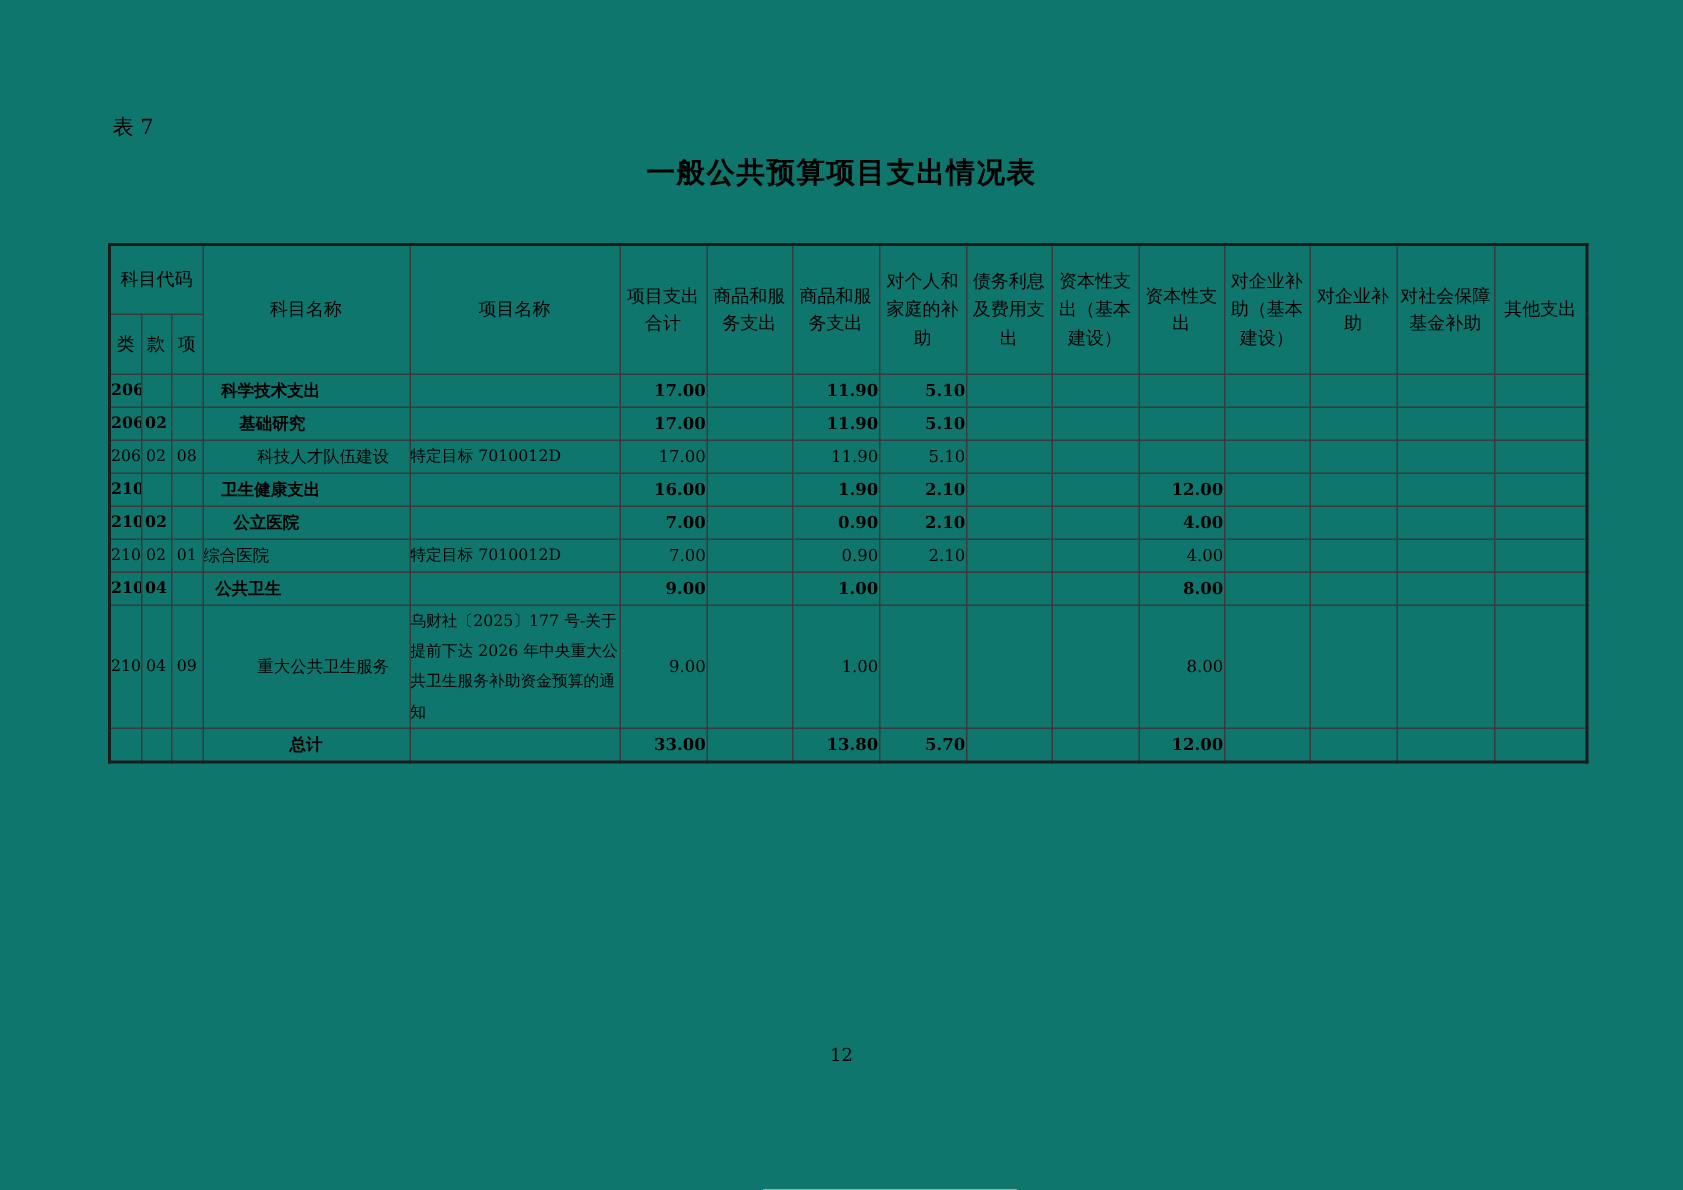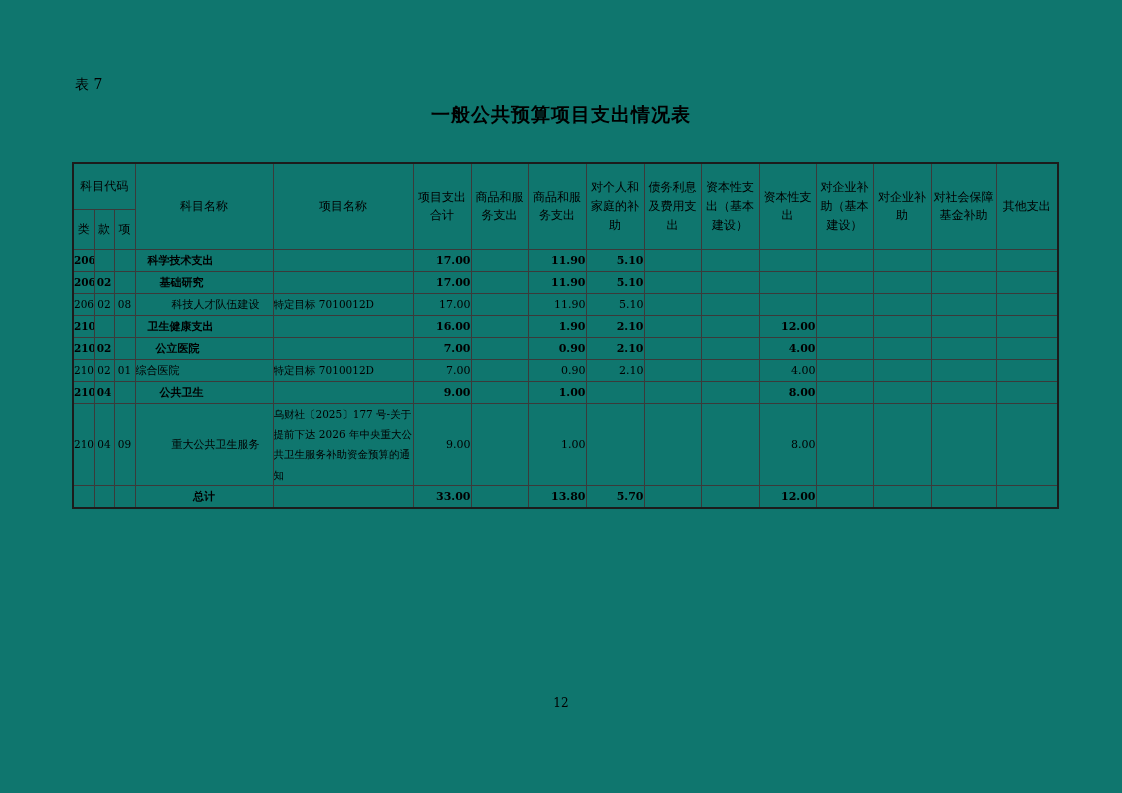--- a/index.html
+++ b/index.html
@@ -204,21 +204,21 @@
             <td class="val">4.00</td>
             <td class="val"></td>
             <td class="val"></td>
             <td class="val"></td>
             <td class="val"></td>
           </tr>
           <tr class="bold">
             <td class="code">210</td>
             <td class="code">04</td>
             <td class="code"></td>
-            <td class="subj" style="padding-left: 24px;">公共卫生</td>
+            <td class="subj" style="padding-left: 8px;">公共卫生</td>
             <td class="proj"></td>
             <td class="val">9.00</td>
             <td class="val"></td>
             <td class="val">1.00</td>
             <td class="val"></td>
             <td class="val"></td>
             <td class="val"></td>
             <td class="val">8.00</td>
             <td class="val"></td>
             <td class="val"></td>

